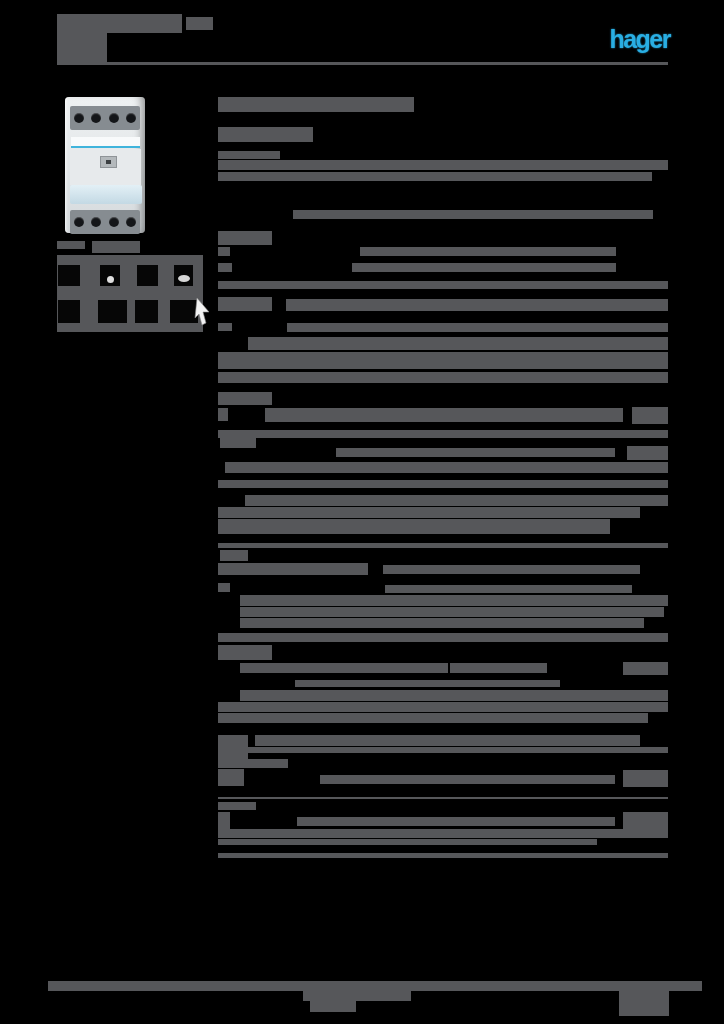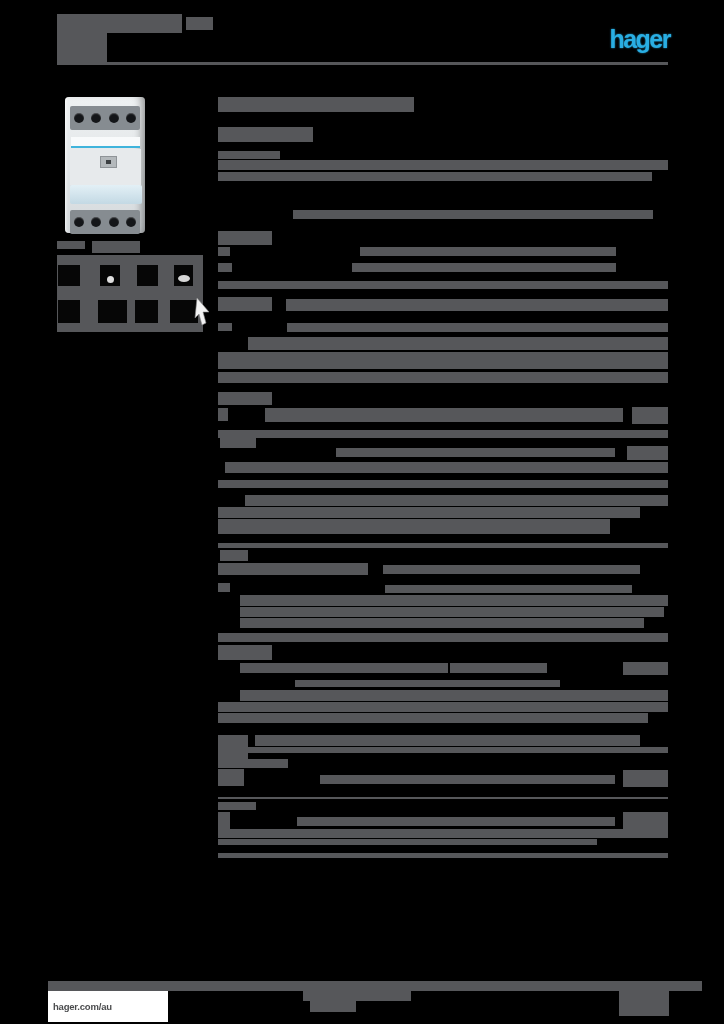--- a/index.html
+++ b/index.html
@@ -168,17 +168,14 @@
       <div class="rb" style="left: 310px; top: 1001px; width: 46px; height: 11px;"></div>
       <div class="rb" style="left: 619px; top: 988px; width: 50px; height: 28px;"></div>
       <div class="rule" style="left: 57px; top: 62px; width: 611px; height: 3px;"></div>
       <div class="rule" style="left: 218px; top: 543px; width: 450px; height: 5px;"></div>
       <div class="rule" style="left: 218px; top: 747px; width: 450px; height: 6px;"></div>
       <div class="rule" style="left: 218px; top: 797px; width: 450px; height: 2px;"></div>
       <div class="rule" style="left: 218px; top: 853px; width: 450px; height: 5px;"></div>
     </div>
 
   <div class="footer-bar"></div>
-  <div class="footer-box">
-    <a href="#">hager.com/au</a>
-  </div>
 
 </div>
 
 </body></html>

